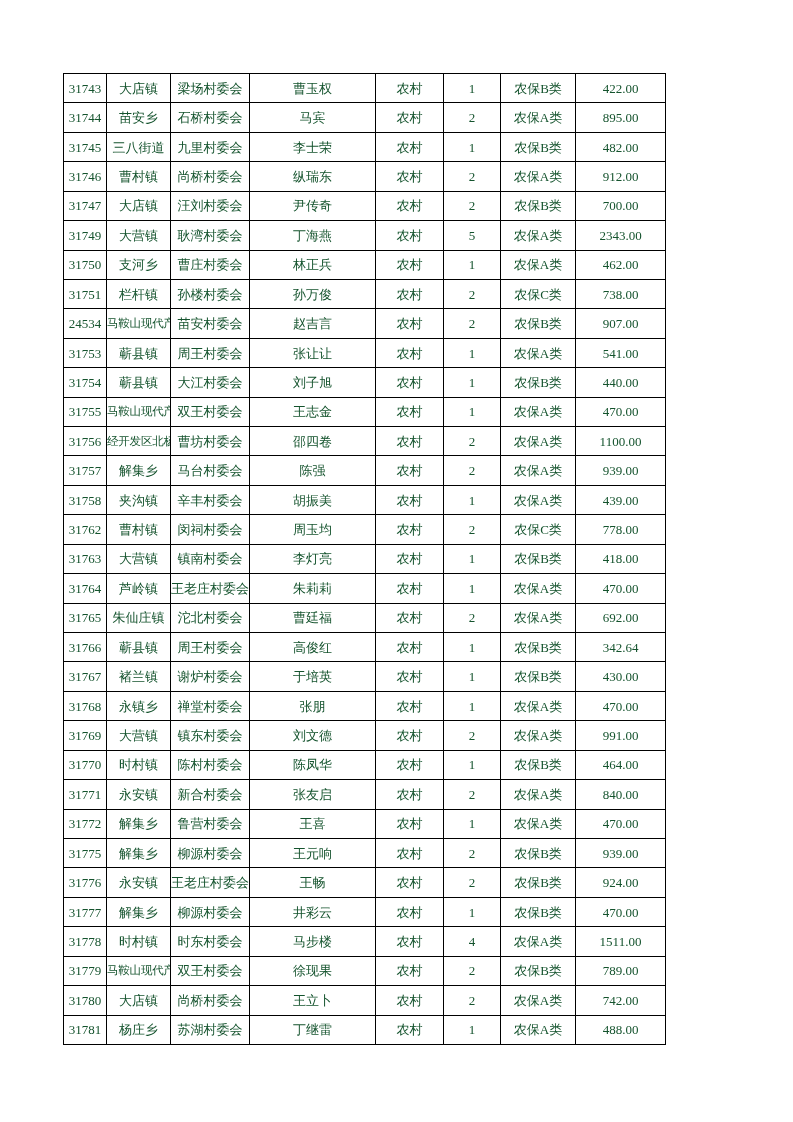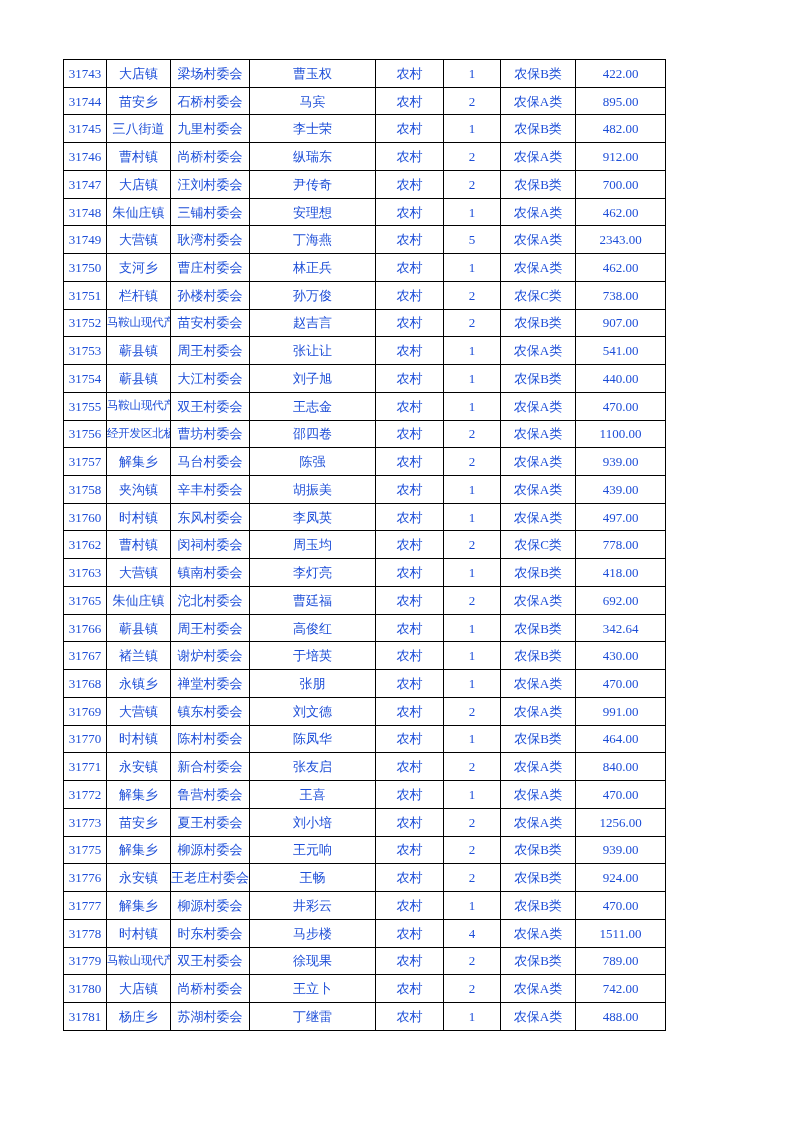--- a/index.html
+++ b/index.html
@@ -11,27 +11,27 @@
     position: relative;
     width: 793px;
     height: 1122px;
     background: #ffffff;
     overflow: hidden;
     font-family: "Liberation Serif", "DejaVu Serif", serif;
   }
   table.grid {
     position: absolute;
     left: 63px;
-    top: 59px;
+    top: 73px;
     width: 602px;
     height: 972px;
     border-collapse: collapse;
     table-layout: fixed;
     font-size: 13px;
-    color: #1d4ed8;
+    color: #14532d;
   }
   table.grid td {
     border: 1px solid #000000;
     padding: 0;
     text-align: center;
     vertical-align: middle;
     white-space: nowrap;
     overflow: hidden;
     line-height: 1;
   }
@@ -101,30 +101,20 @@
           <td>31747</td>
           <td>大店镇</td>
           <td>汪刘村委会</td>
           <td>尹传奇</td>
           <td>农村</td>
           <td>2</td>
           <td>农保B类</td>
           <td>700.00</td>
         </tr>
         <tr>
-          <td>31748</td>
-          <td>朱仙庄镇</td>
-          <td>三铺村委会</td>
-          <td>安理想</td>
-          <td>农村</td>
-          <td>1</td>
-          <td>农保A类</td>
-          <td>462.00</td>
-        </tr>
-        <tr>
           <td>31749</td>
           <td>大营镇</td>
           <td>耿湾村委会</td>
           <td>丁海燕</td>
           <td>农村</td>
           <td>5</td>
           <td>农保A类</td>
           <td>2343.00</td>
         </tr>
         <tr>
@@ -141,21 +131,21 @@
           <td>31751</td>
           <td>栏杆镇</td>
           <td>孙楼村委会</td>
           <td>孙万俊</td>
           <td>农村</td>
           <td>2</td>
           <td>农保C类</td>
           <td>738.00</td>
         </tr>
         <tr>
-          <td>31752</td>
+          <td>24534</td>
           <td class="shrink">马鞍山现代产业</td>
           <td>苗安村委会</td>
           <td>赵吉言</td>
           <td>农村</td>
           <td>2</td>
           <td>农保B类</td>
           <td>907.00</td>
         </tr>
         <tr>
           <td>31753</td>
@@ -211,50 +201,50 @@
           <td>31758</td>
           <td>夹沟镇</td>
           <td>辛丰村委会</td>
           <td>胡振美</td>
           <td>农村</td>
           <td>1</td>
           <td>农保A类</td>
           <td>439.00</td>
         </tr>
         <tr>
-          <td>31760</td>
-          <td>时村镇</td>
-          <td>东风村委会</td>
-          <td>李凤英</td>
-          <td>农村</td>
-          <td>1</td>
-          <td>农保A类</td>
-          <td>497.00</td>
-        </tr>
-        <tr>
           <td>31762</td>
           <td>曹村镇</td>
           <td>闵祠村委会</td>
           <td>周玉均</td>
           <td>农村</td>
           <td>2</td>
           <td>农保C类</td>
           <td>778.00</td>
         </tr>
         <tr>
           <td>31763</td>
           <td>大营镇</td>
           <td>镇南村委会</td>
           <td>李灯亮</td>
           <td>农村</td>
           <td>1</td>
           <td>农保B类</td>
           <td>418.00</td>
         </tr>
         <tr>
+          <td>31764</td>
+          <td>芦岭镇</td>
+          <td>王老庄村委会</td>
+          <td>朱莉莉</td>
+          <td>农村</td>
+          <td>1</td>
+          <td>农保A类</td>
+          <td>470.00</td>
+        </tr>
+        <tr>
           <td>31765</td>
           <td>朱仙庄镇</td>
           <td>沱北村委会</td>
           <td>曹廷福</td>
           <td>农村</td>
           <td>2</td>
           <td>农保A类</td>
           <td>692.00</td>
         </tr>
         <tr>
@@ -319,30 +309,20 @@
         </tr>
         <tr>
           <td>31772</td>
           <td>解集乡</td>
           <td>鲁营村委会</td>
           <td>王喜</td>
           <td>农村</td>
           <td>1</td>
           <td>农保A类</td>
           <td>470.00</td>
-        </tr>
-        <tr>
-          <td>31773</td>
-          <td>苗安乡</td>
-          <td>夏王村委会</td>
-          <td>刘小培</td>
-          <td>农村</td>
-          <td>2</td>
-          <td>农保A类</td>
-          <td>1256.00</td>
         </tr>
         <tr>
           <td>31775</td>
           <td>解集乡</td>
           <td>柳源村委会</td>
           <td>王元响</td>
           <td>农村</td>
           <td>2</td>
           <td>农保B类</td>
           <td>939.00</td>

